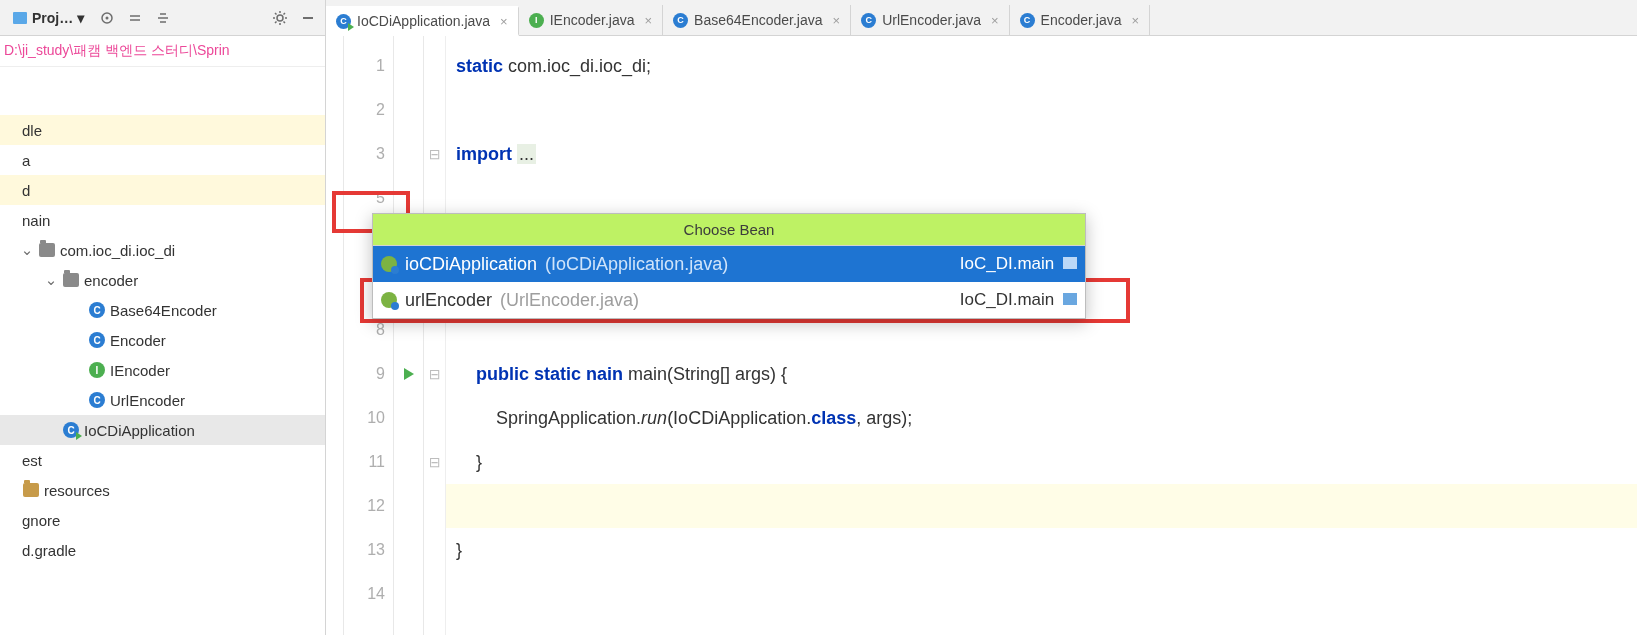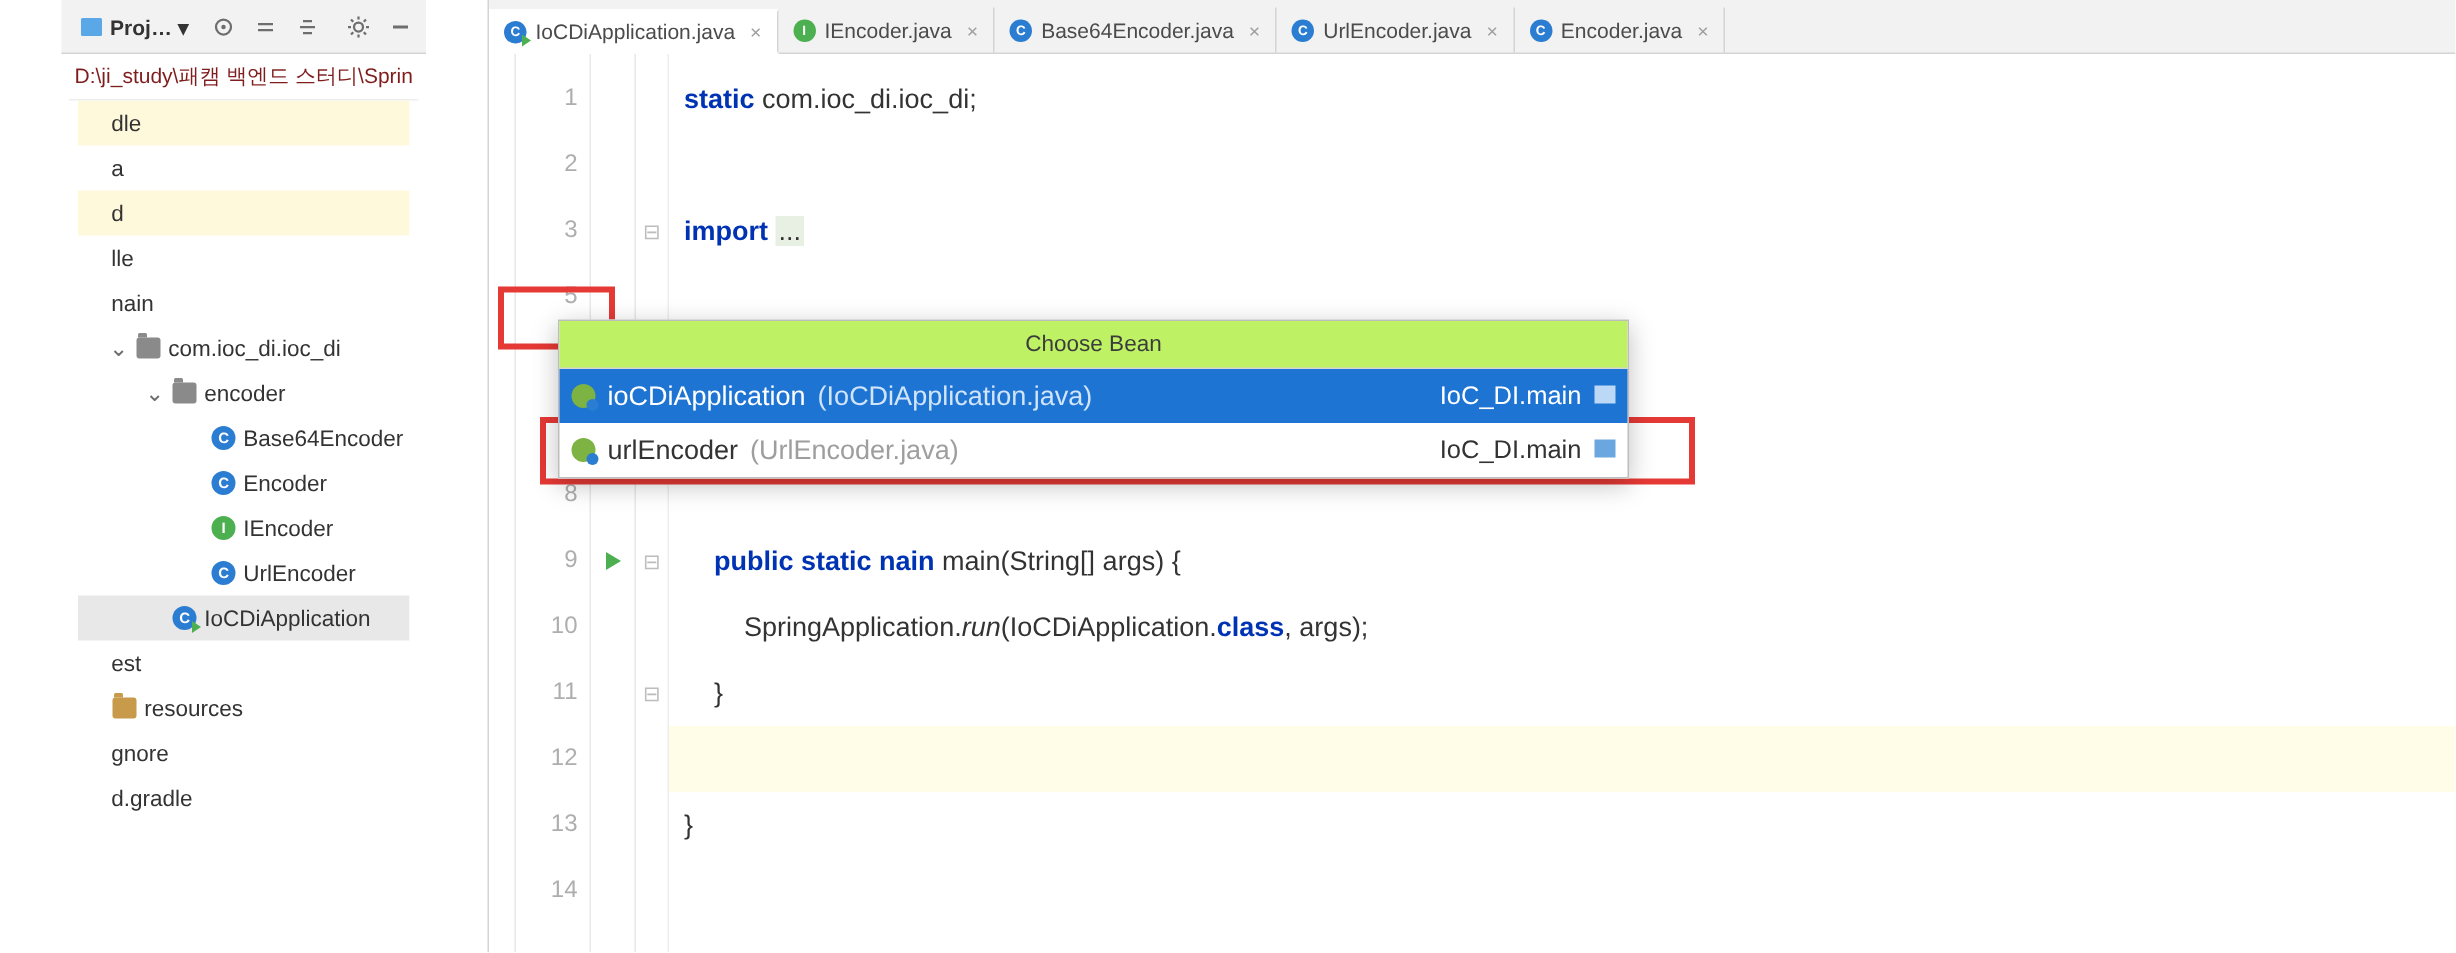--- a/index.html
+++ b/index.html
@@ -1,31 +1,31 @@
 <!DOCTYPE html>
 <html><head>
 <meta charset="utf-8">
 <style>
 * { box-sizing: border-box; margin: 0; padding: 0; font-family: "Segoe UI", "Malgun Gothic", sans-serif; }
 body { background: #fff; width: 1637px; height: 635px; overflow: hidden; font-size: 13px; color: #333; }
 
 .root { display: flex; height: 100%; }
 
 
-.sidebar { width: 326px; border-right: 1px solid #d4d4d4; display: flex; flex-direction: column; background: #fff; align-items: center; }
+.sidebar { width: 326px; border-right: 1px solid #d4d4d4; display: flex; flex-direction: column; background: #fff; }
 .sb-toolbar { height: 36px; background:#f2f2f2; border-bottom:1px solid #d4d4d4; display:flex; align-items:center; padding:0 6px; gap:6px; }
 .sb-title { font-size:14px; font-weight:700; display:flex; align-items:center; gap:4px; padding:2px 6px; }
 .tiny-icon { width:16px; height:16px; display:inline-flex; align-items:center; justify-content:center; }
 .spacer { flex:1; }
 .tb-btn { width:22px; height:22px; display:inline-flex; align-items:center; justify-content:center; color:#6e6e6e; }
 .tb-btn svg { width:16px; height:16px; }
 
-.sb-breadcrumb { font-size:14px; color:#7f1d1d; padding:6px 4px; white-space:nowrap; overflow:hidden; border-bottom:1px solid #eee; }
-
-.tree { flex:1; overflow:auto; font-size:15px; user-select:none; }
+.sb-breadcrumb { font-size:14px; color:#ec4899; padding:6px 4px; white-space:nowrap; overflow:hidden; border-bottom:1px solid #eee; }
+
+.tree { flex:1; overflow:auto; font-size:15px; user-select:none;margin-top:48px; }
 .tree-row { display:flex; align-items:center; height:30px; padding:0 4px; gap:4px; white-space:nowrap; }
 .tree-row.highlight { background:#fff9dc; }
 .tree-row.selected { background:#e8e8e8; }
 .tree-row .twisty { width:14px; display:inline-flex; justify-content:center; color:#6e6e6e; }
 .tree-row .label { }
 .tree-row .bold { font-weight:400; }
 .indent-0 { padding-left:4px; }
 .indent-1 { padding-left:20px; }
 .indent-2 { padding-left:44px; }
 .indent-3 { padding-left:70px; }
@@ -140,24 +140,20 @@
         <div class="tree-row indent-0">
           <span class="twisty"></span>
           <span class="label">a</span>
         </div>
         <div class="tree-row indent-0 highlight">
           <span class="twisty"></span>
           <span class="label">d</span>
         </div>
         <div class="tree-row indent-0">
           <span class="twisty"></span>
-          <span class="label">lle</span>
-        </div>
-        <div class="tree-row indent-0">
-          <span class="twisty"></span>
           <span class="label bold">nain</span>
         </div>
         <div class="tree-row indent-1">
           <span class="twisty">⌄</span>
           <span class="file-icon">
             <span class="folder-ic"></span>
           </span>
           <span class="label bold">com.ioc_di.ioc_di</span>
         </div>
         <div class="tree-row indent-2">

